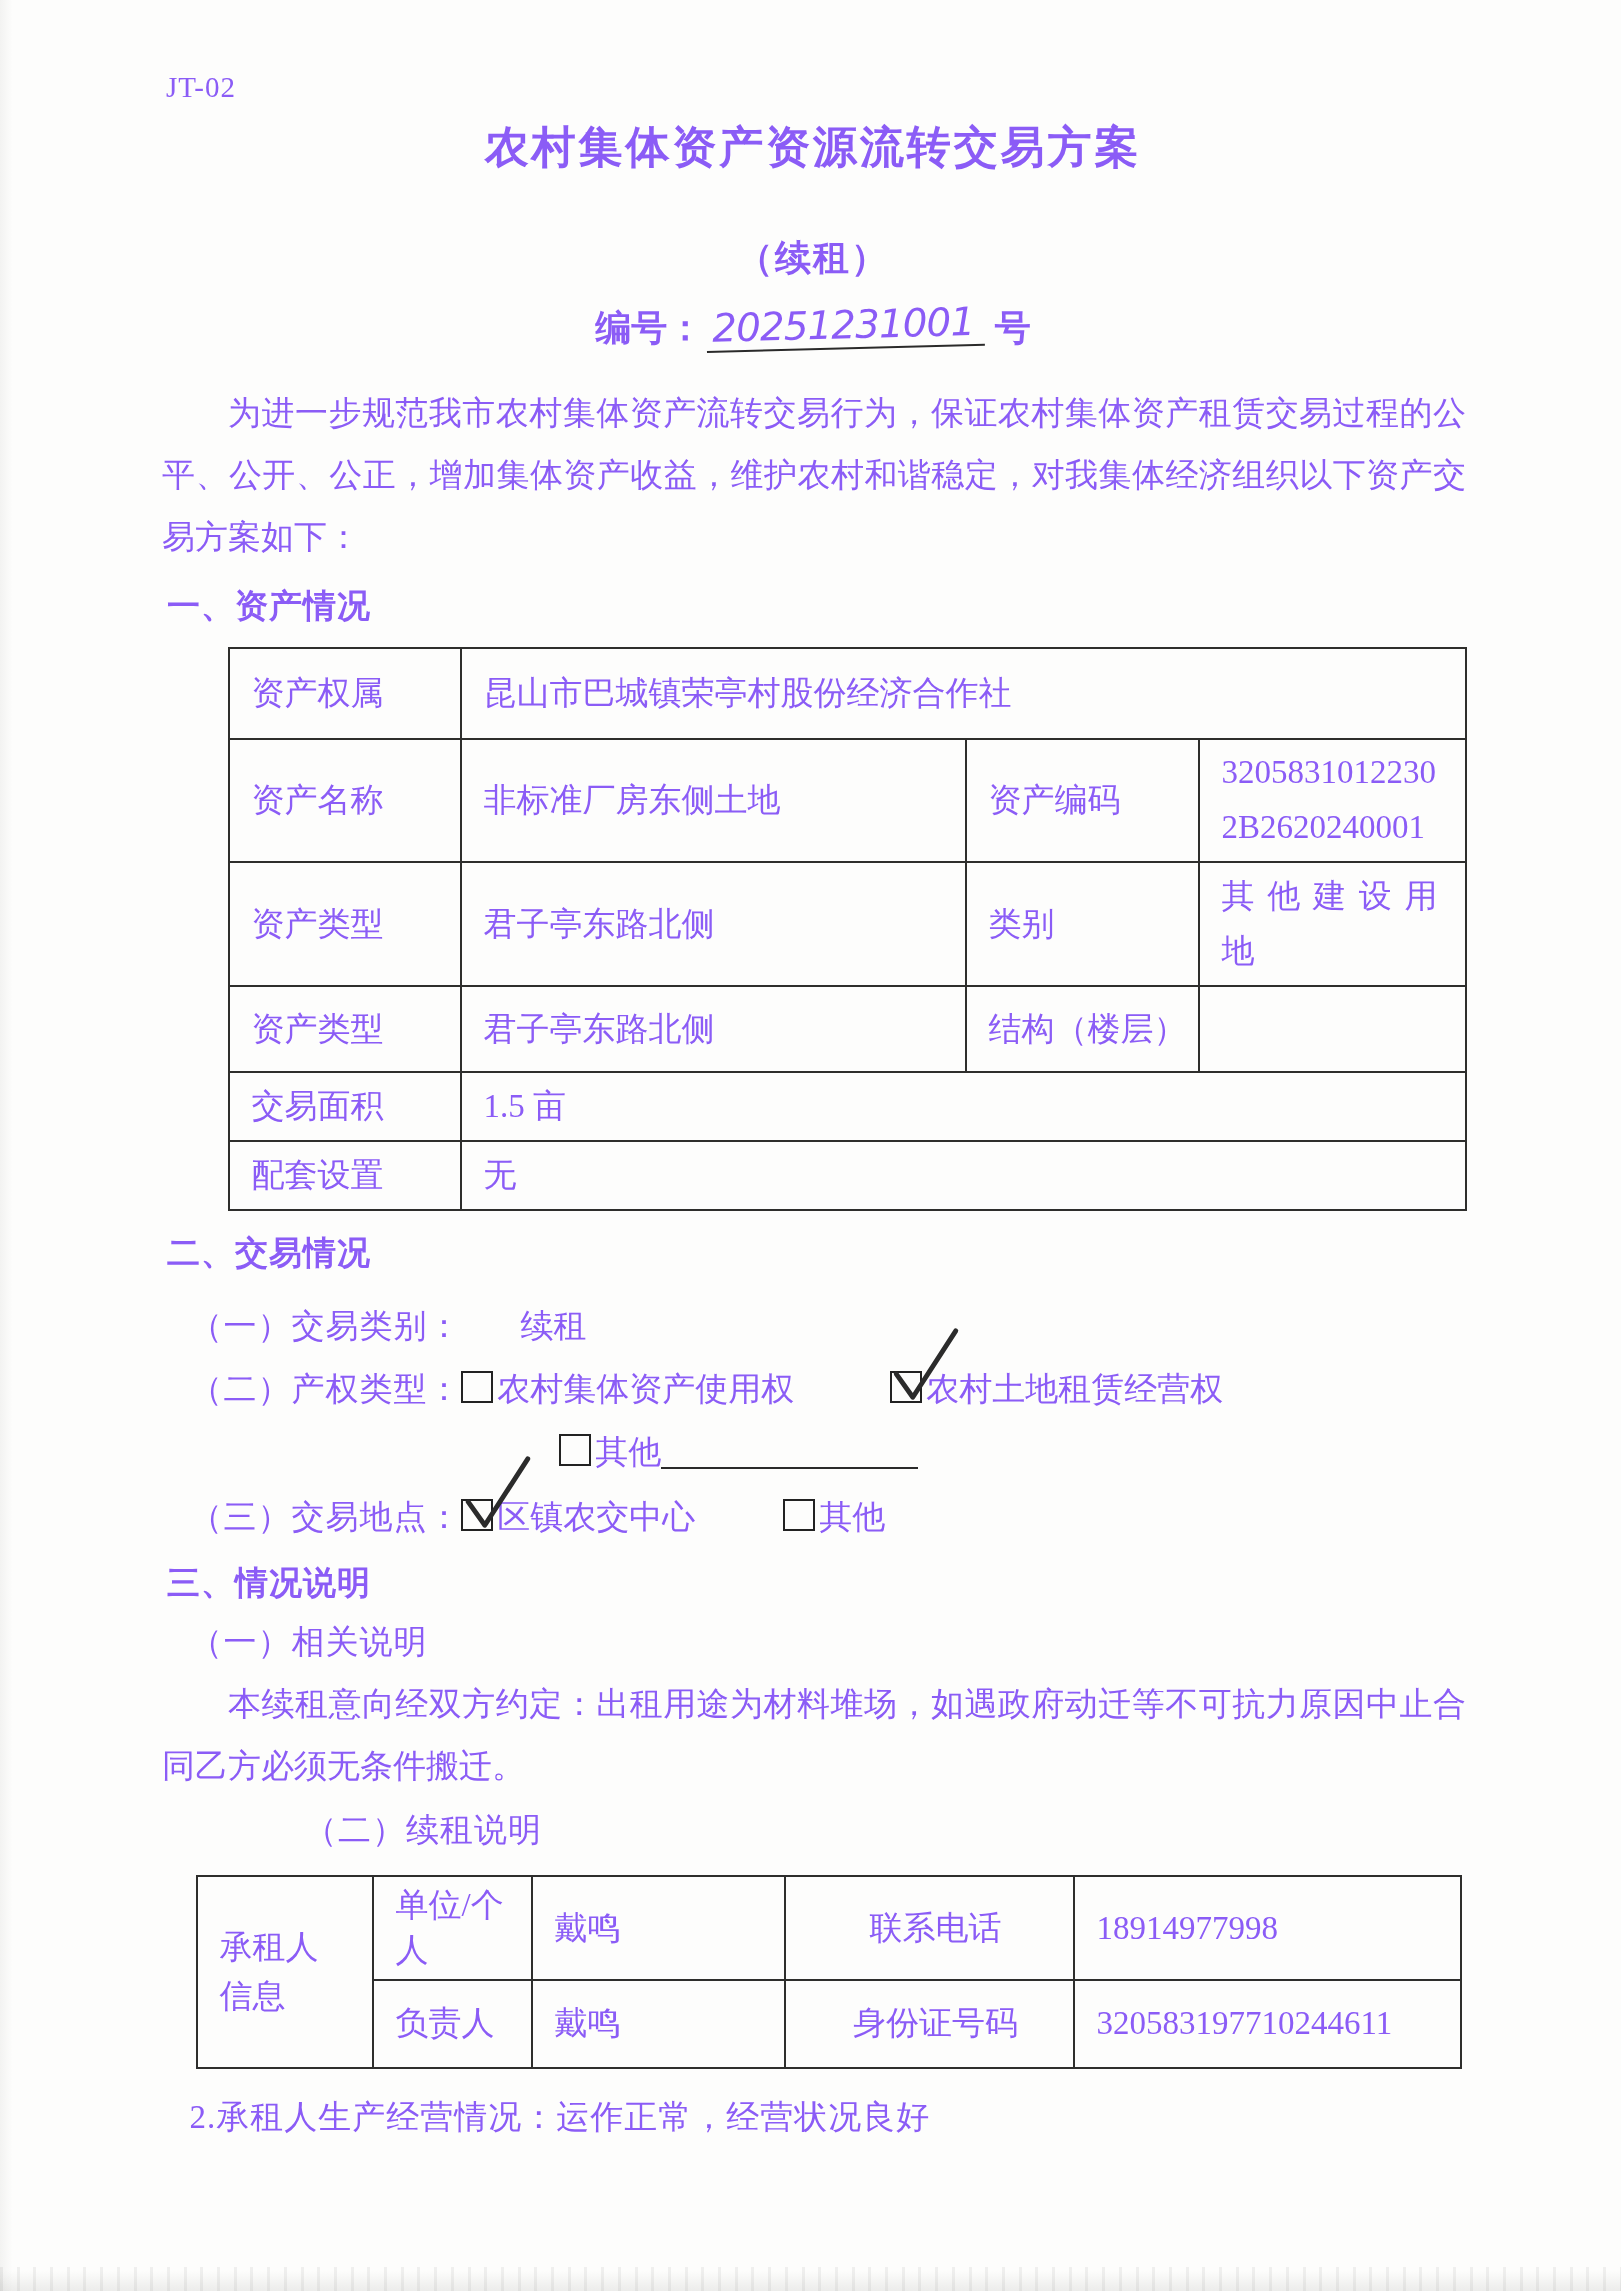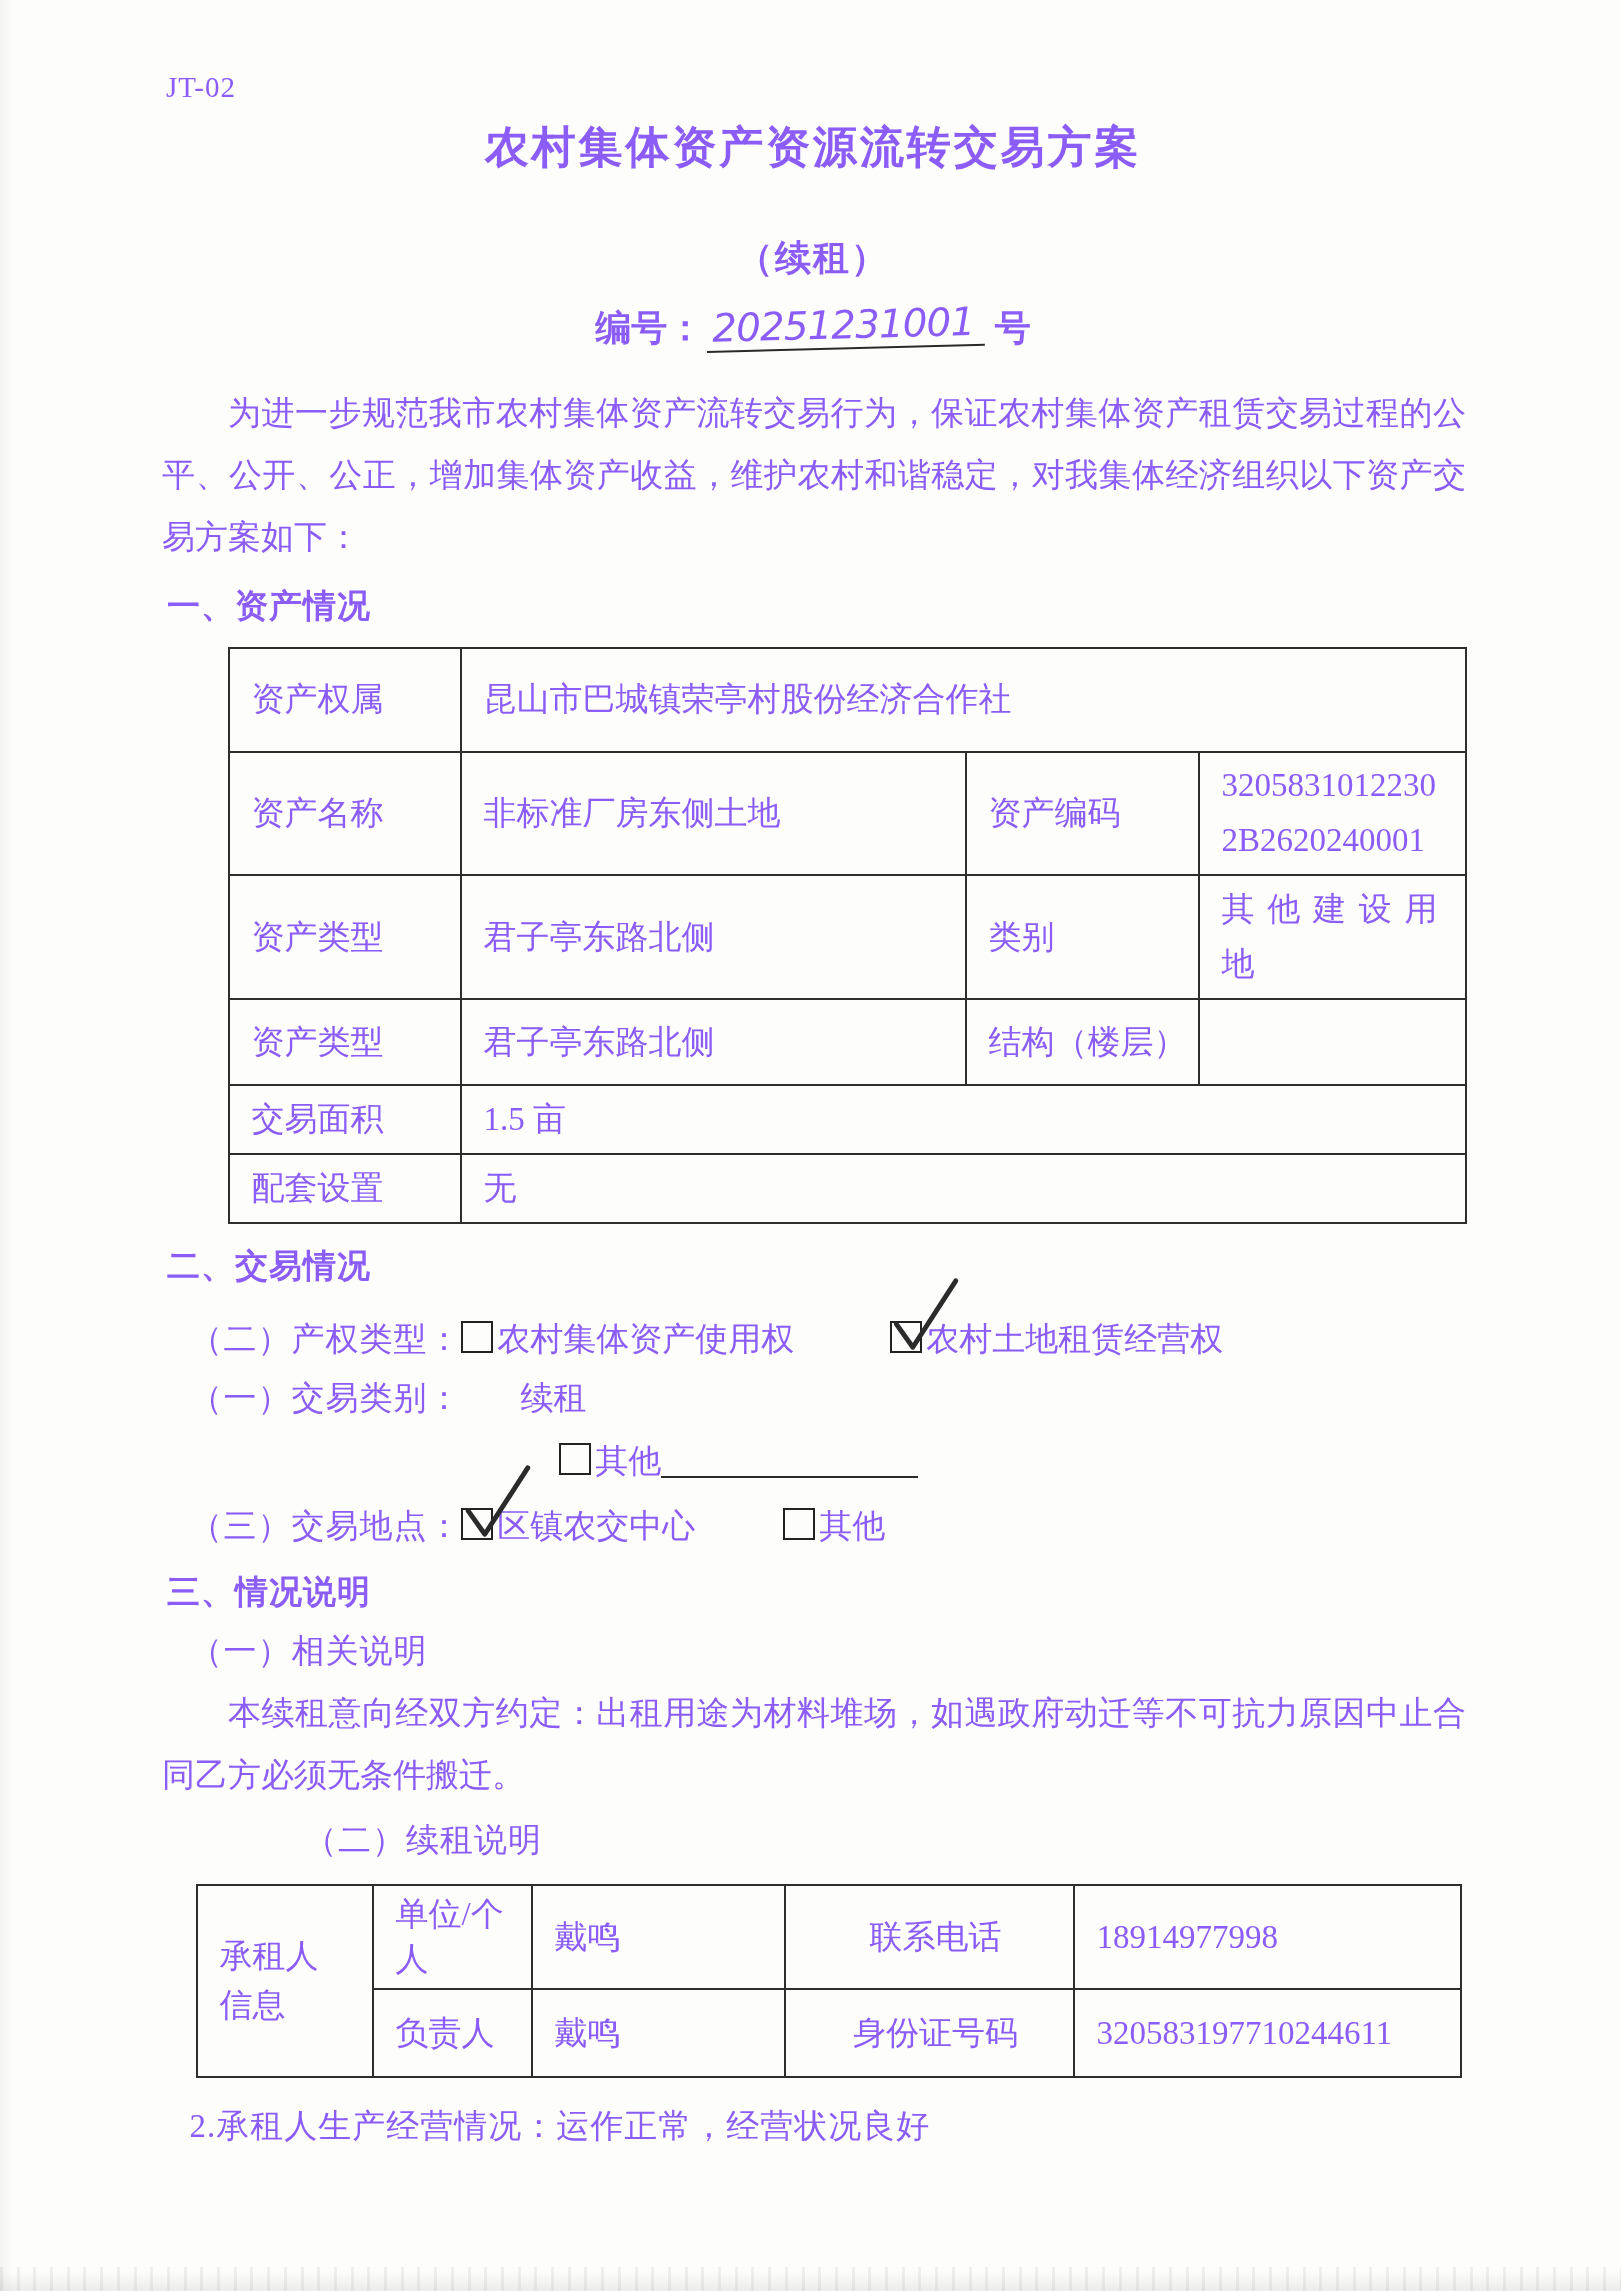--- a/index.html
+++ b/index.html
@@ -111,21 +111,21 @@
   .asset-table { margin: 17.6px 0 0 66px; width: 1237px; }
   .asset-table col.c1 { width: 232px; }
   .asset-table col.c2 { width: 505px; }
   .asset-table col.c3 { width: 233px; }
   .asset-table col.c4 { width: 267px; }
 
   td.small-val { font-size: 26.5px; }
   td.code-val { font-size: 31px; line-height: 55px; padding-left: 15.7px; }
   td.category-val { font-size: 33px; letter-spacing: 12.7px; line-height: 55px; padding-left: 15.7px; padding-right: 2px; }
 
-  .r-own  { height: 104px; }
+  .r-own  { height: 91px; }
   .r-name { height: 111px; }
   .r-type { height: 105px; margin-left: 48px; }
   .r-loc  { height: 86px; }
   .r-area { height: 69px; }
   .r-fac  { height: 69px; }
 
   
   .item-block { margin-left: 27.4px; font-size: 33px; }
   .item-line { display: flex; align-items: baseline; line-height: 59px; }
   .item-label { letter-spacing: 1px; white-space: nowrap; }
@@ -240,41 +240,41 @@
       <tr class="r-fac">
         <td>配套设置</td>
         <td colspan="3">无</td>
       </tr>
     </tbody>
       </table>
 
     <div class="sec-heading" style="margin-top:19.6px; margin-left:4.9px;">二、交易情况</div>
 
     <div class="item-block" style="margin-top:21.6px;">
+      <div class="item-line">
+        <span class="item-label">（一）交易类别：</span>
+          <span class="gap-sm"></span>
+          <span>续租</span>
+      </div>
+
       <div class="item-line" style="margin-top:3.9px;">
         <span class="item-label">（二）产权类型：</span>
         <span class="opt">
           <span class="checkbox">
             
           </span><span>农村集体资产使用权</span>
         </span>
         <span style="display:inline-block;width:96px;"></span>
         <span class="opt">
           <span class="checkbox checked">
             <span class="tick"><svg viewBox="0 0 74 84" width="73" height="82">
                   <path d="M7 50 L24 74 L68 6" fill="none" stroke="#2b2b2b" stroke-width="5" stroke-linecap="round" stroke-linejoin="round"></path>
                 </svg></span>
           </span><span>农村土地租赁经营权</span>
         </span>
-      </div>
-
-      <div class="item-line">
-        <span class="item-label">（一）交易类别：</span>
-          <span class="gap-sm"></span>
-          <span>续租</span>
       </div>
 
       <div class="item-line" style="margin-left:370px; margin-top:3.9px;">
         <span class="opt">
           <span class="checkbox">
             
           </span><span>其他</span><span class="underline-blank"></span>
         </span>
       </div>
 

